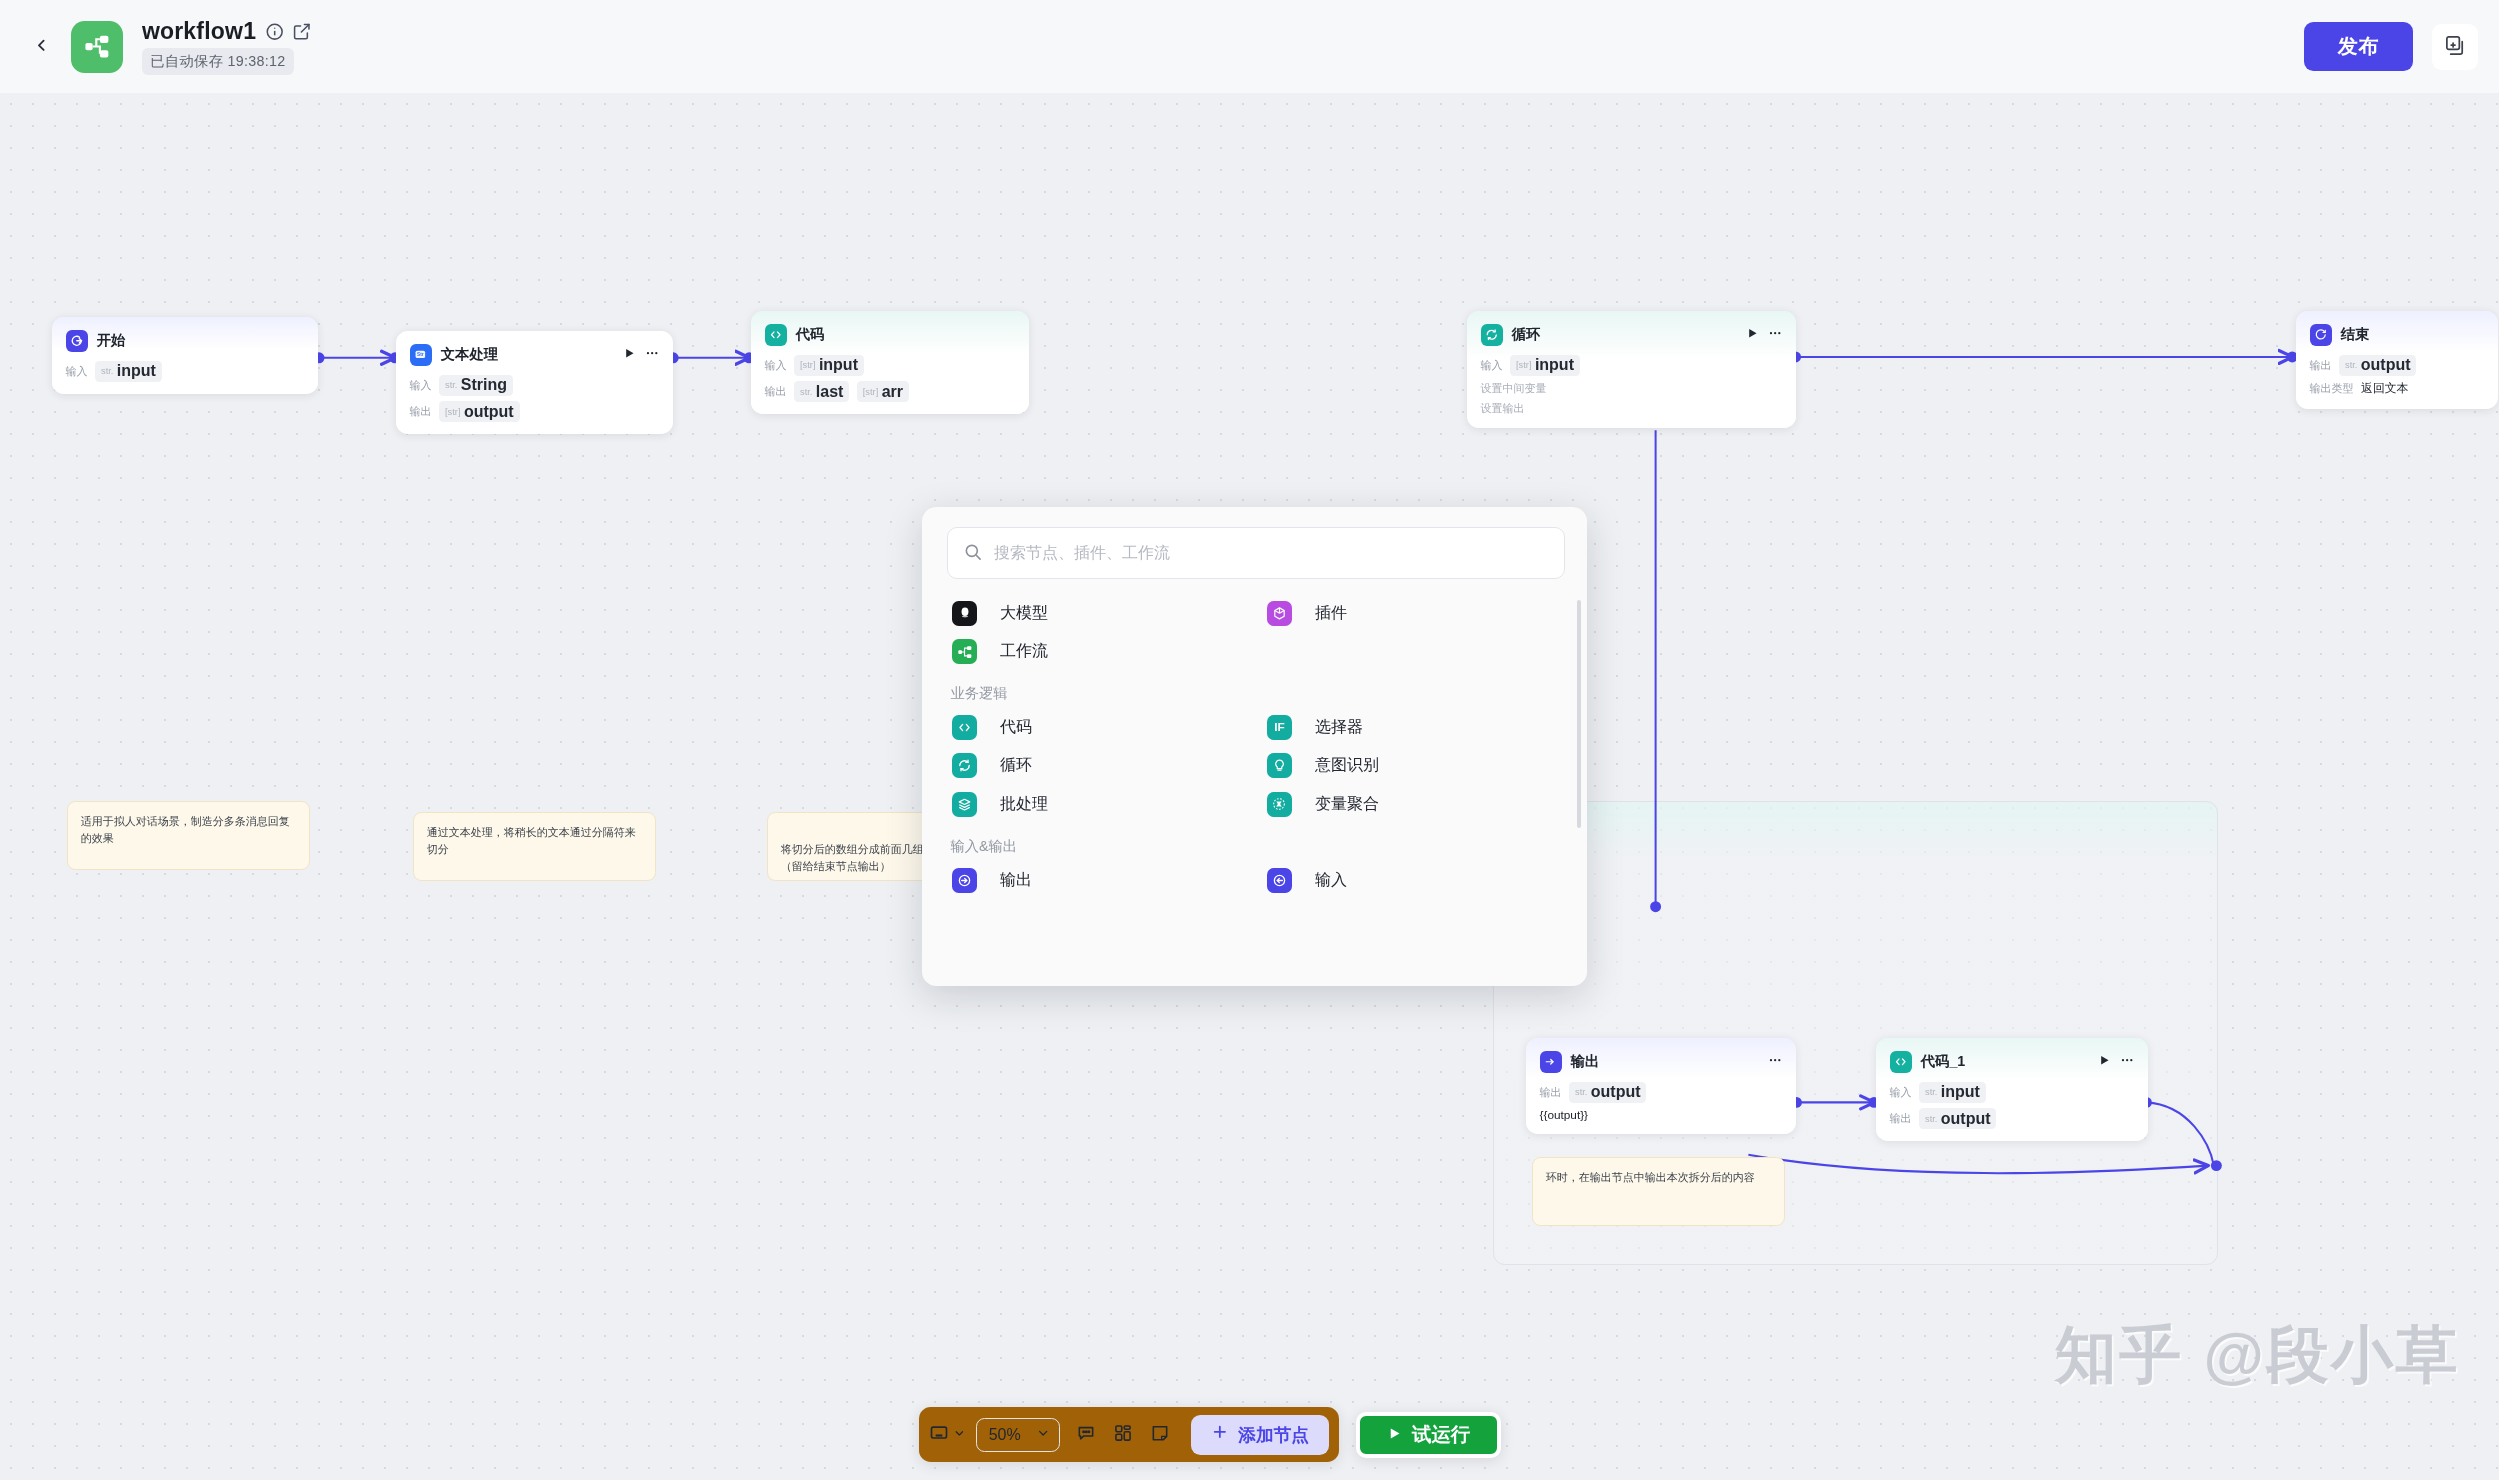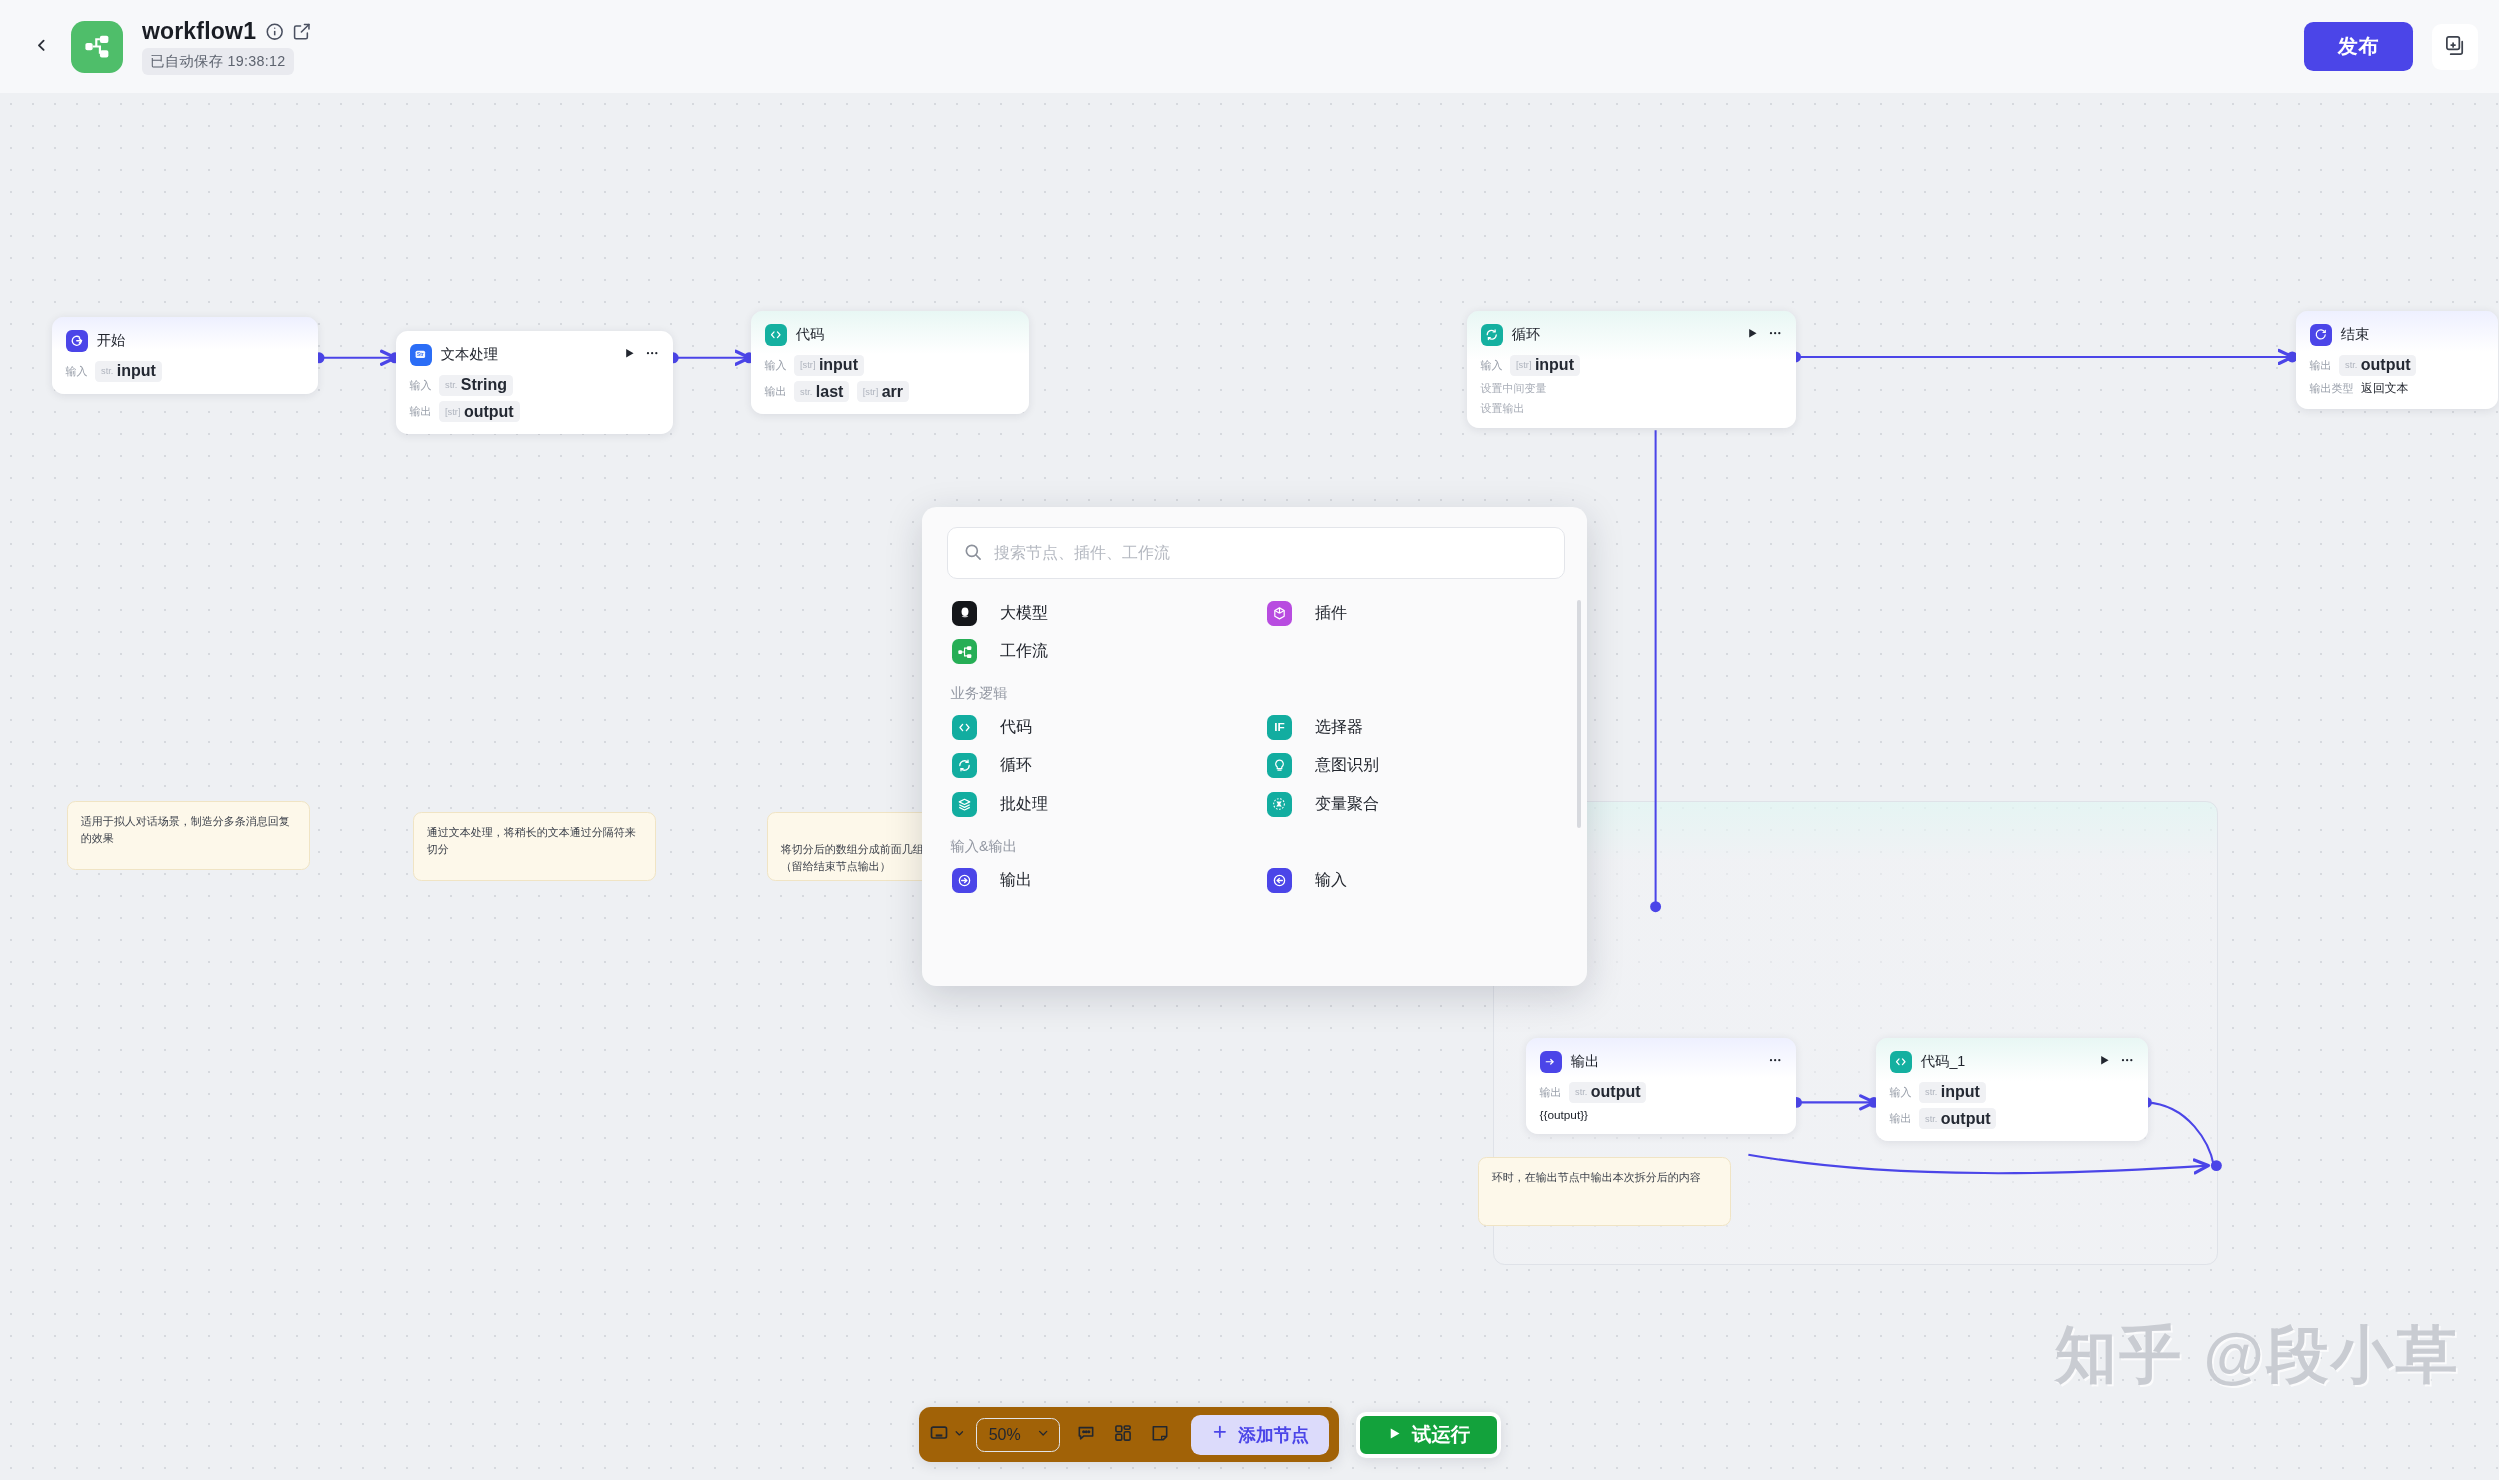--- a/index.html
+++ b/index.html
@@ -79,21 +79,21 @@
   .node.tint-teal { background: linear-gradient(180deg,#e8f7f4 0%, #ffffff 42%); }
   .node-head { display: flex; align-items: center; gap: 9.3px; height: 25px; }
   .node-ic {
     width: 22px; height: 22px; border-radius: 5.9px; flex: none;
     display: flex; align-items: center; justify-content: center;
     color: #fff; font-size: 11px; font-weight: bold;
   }
   .ic-indigo { background: #4b45e8; }
   .ic-blue   { background: #2b6df6; }
   .ic-teal   { background: #14b0a0; }
-  .node-title { font-size: 14.3px; font-weight: normal; color: #20242d; white-space: nowrap; }
+  .node-title { font-size: 14.3px; font-weight: bold; color: #20242d; white-space: nowrap; }
   .node-acts { margin-left: auto; display: flex; align-items: center; gap: 9.3px; color: #22262f; }
   .node-acts span { cursor: pointer; line-height: 1; }
   .node-rows { margin-top: 7.6px; display: flex; flex-direction: column; gap: 5px; }
   .node-row { display: flex; align-items: center; gap: 7.6px; font-size: 11px; }
   .row-label { color: #9aa0ab; white-space: nowrap; }
   .chip {
     background: #f0f1f4; border-radius: 4.2px; padding: 1.7px 5.9px;
     display: inline-flex; align-items: center; gap: 3.4px; white-space: nowrap;
   }
   .chip .typ { color: #b0b5bf; font-size: 9.3px; }
@@ -533,21 +533,21 @@
     <div class="note" style="left:67px; top:708px; width:243px; height:69px;">
       <span>适用于拟人对话场景，制造分多条消息回复的效果</span>
     </div>
     <div class="note" style="left:413px; top:719px; width:243px; height:69px;">
       <span>通过文本处理，将稍长的文本通过分隔符来切分</span>
     </div>
     <div class="note" style="left:767px; top:719px; width:243px; height:69px; white-space:pre-line;">
       <span>将切分后的数组分成前面几组array数组
 （留给结束节点输出）</span>
     </div>
-    <div class="note" style="left:1478px; top:1064px; width:253px; height:69px;">
+    <div class="note" style="left:1532px; top:1064px; width:253px; height:69px;">
       <span>环时，在输出节点中输出本次拆分后的内容</span>
     </div>
 
     <div class="watermark">知乎 @段小草</div>
   </div>
 
   <div class="panel">
     <div class="search-box">
       <span>
         <svg width="20" height="20" viewBox="0 0 24 24" fill="none" stroke="#8c919b" stroke-width="2" stroke-linecap="round">

